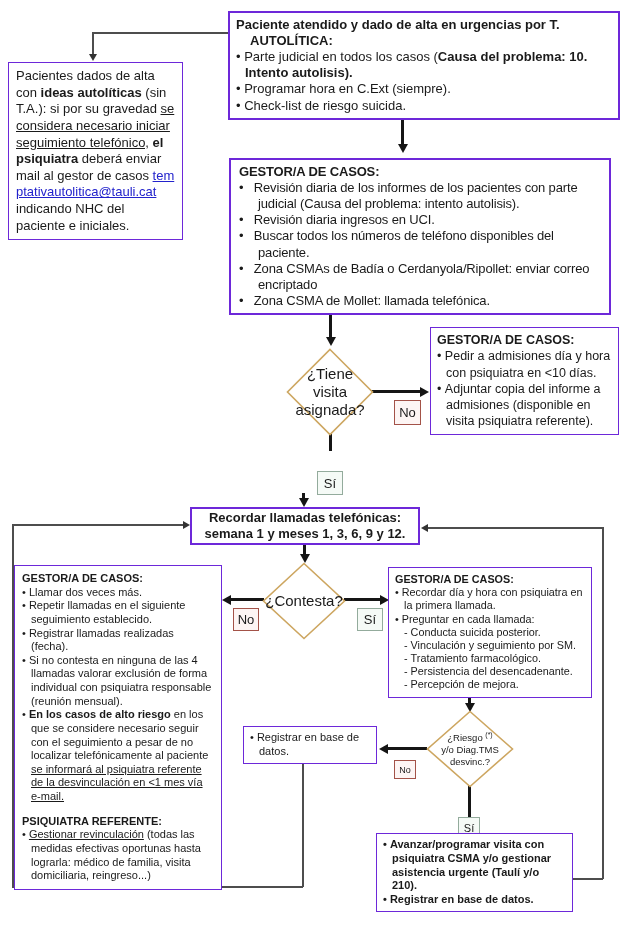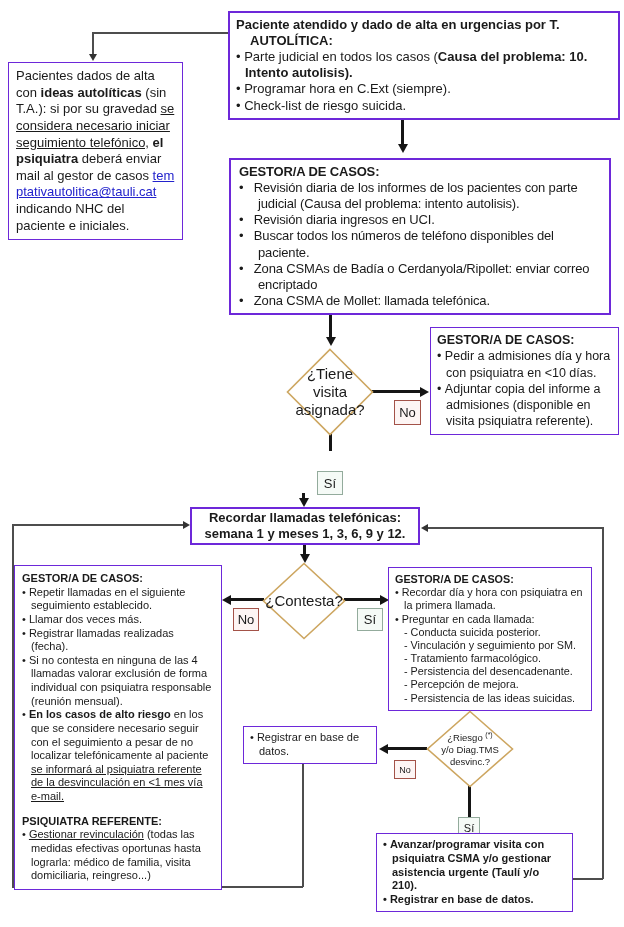--- a/index.html
+++ b/index.html
@@ -149,40 +149,39 @@
     <svg viewBox="0 0 84 78">
         <polygon points="42,1.5 82.5,39 42,76.5 1.5,39" fill="#ffffff" stroke="#cda660" stroke-width="1.6"></polygon>
       </svg>
     <div class="dtext">¿Contesta?</div>
   </div>
   <div class="tag" style="left:233px;top:587px;width:26px;height:23px;">No</div>
   <div class="tag yes" style="left:357px;top:587px;width:26px;height:23px;">Sí</div>
 
   <div class="box thin" style="left:14px;top:565px;width:208px;font-size:11px;line-height:1.24;padding:6px 7px;">
     <div class="ttl">GESTOR/A DE CASOS:</div>
+    <div class="li">Llamar dos veces más.</div>
     <div class="li">Repetir llamadas en el siguiente seguimiento establecido.</div>
-    <div class="li">Llamar dos veces más.</div>
     <div class="li">Registrar llamadas realizadas (fecha).</div>
     <div class="li">Si no contesta en ninguna de las 4 llamadas valorar exclusión de forma individual con psiquiatra responsable (reunión mensual).</div>
     <div class="li"><span class="b">En los casos de alto riesgo</span><span> en los que se considere necesario seguir con el seguimiento a pesar de no localizar telefónicamente al paciente </span><span class="u">se informará al psiquiatra referente de la desvinculación en &lt;1 mes vía e-mail.</span></div>
     <div style="height:11px;"></div>
     <div class="ttl">PSIQUIATRA REFERENTE:</div>
     <div class="li"><span class="u">Gestionar revinculación</span><span> (todas las medidas efectivas oportunas hasta lograrla: médico de familia, visita domiciliaria, reingreso...)</span></div>
   </div>
 
   <div class="box thin" style="left:388px;top:567px;width:204px;font-size:10.8px;line-height:1.22;padding:5px 6px;">
     <div class="ttl">GESTOR/A DE CASOS:</div>
     <div class="li">Recordar día y hora con psiquiatra en la primera llamada.</div>
     <div class="li">Preguntar en cada llamada:</div>
     <div class="sub">Conducta suicida posterior.</div>
     <div class="sub">Vinculación y seguimiento por SM.</div>
     <div class="sub">Tratamiento farmacológico.</div>
     <div class="sub">Persistencia del desencadenante.</div>
     <div class="sub">Percepción de mejora.</div>
-    <div class="sub">Persistencia de las ideas suicidas.</div>
   </div>
 
   <div class="diamond" style="left:426px;top:710px;width:88px;height:78px;">
     <svg viewBox="0 0 88 78">
         <polygon points="44,1.5 86.5,39 44,76.5 1.5,39" fill="#ffffff" stroke="#cda660" stroke-width="1.6"></polygon>
       </svg>
     <div class="dtext" style="font-size:9.5px;line-height:1.25;">
       <span><span>¿Riesgo </span><sup>(*)</sup></span>
       <span>y/o Diag.TMS</span>
       <span>desvinc.?</span>

